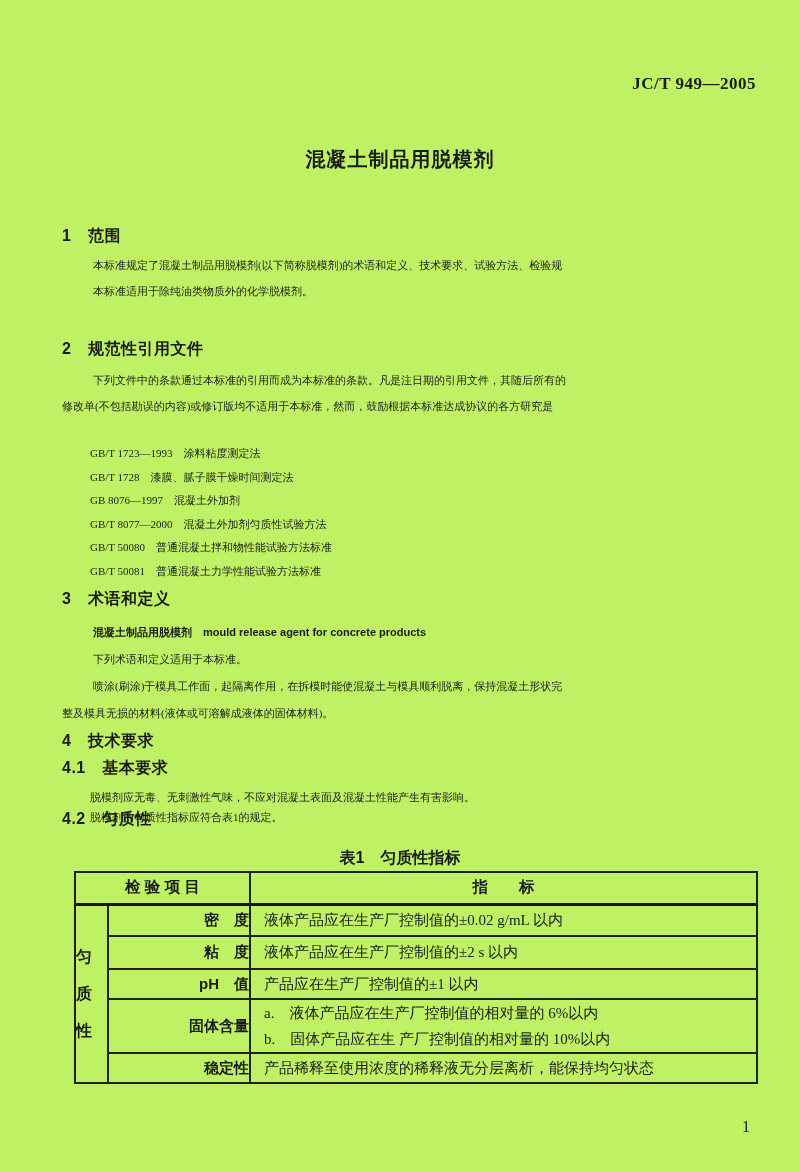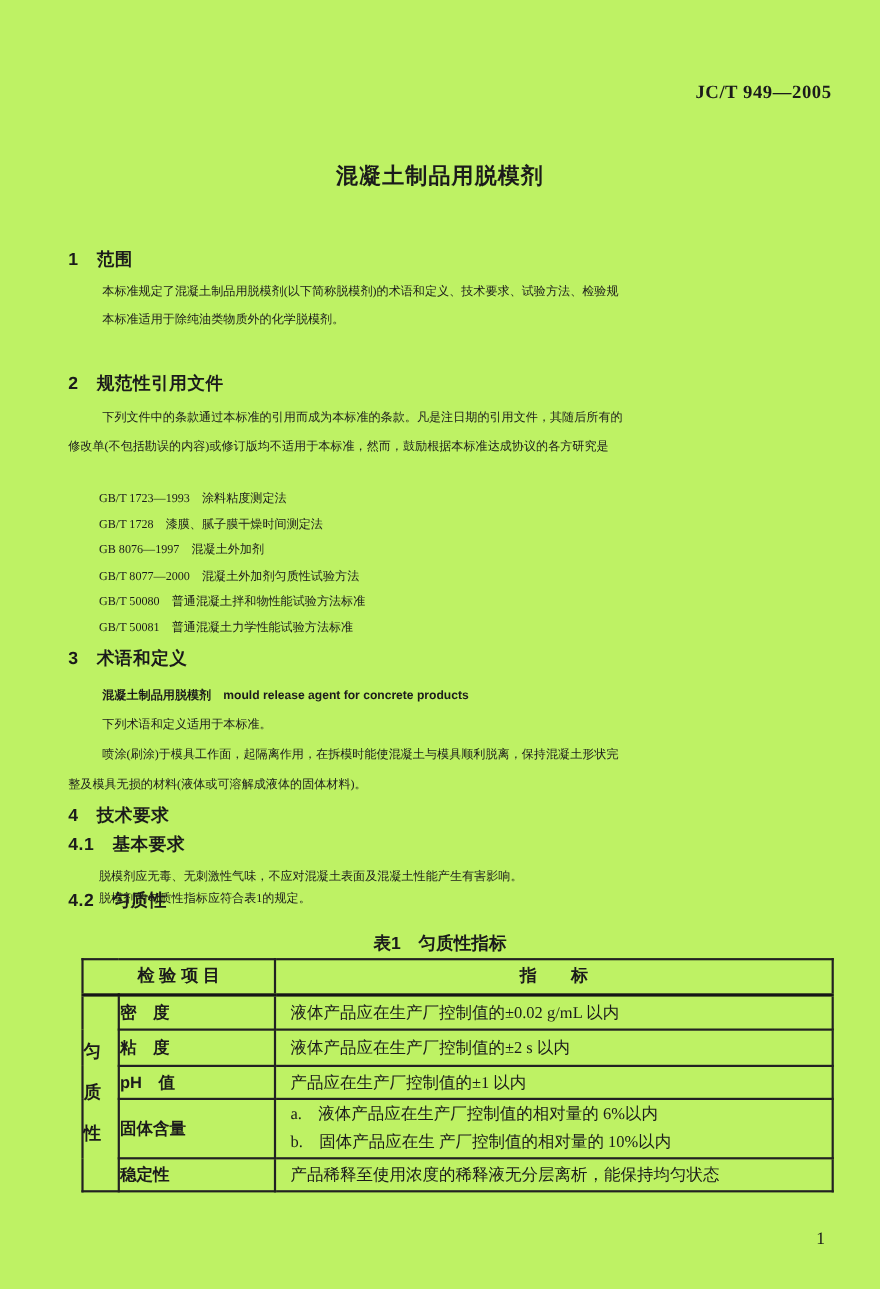--- a/index.html
+++ b/index.html
@@ -68,21 +68,21 @@
     font-family:"Liberation Sans","DejaVu Sans",sans-serif;
     font-weight:bold; font-size:15.5px; text-align:center;
   }
   .tbl tr.hrow { height:32px; }
   .tbl tr.r0 { height:32px; }
   .tbl tr.r1 { height:33px; }
   .tbl tr.r2 { height:30px; }
   .tbl tr.r3 { height:54px;padding-left:28px; }
   .tbl tr.r4 { height:30px; }
   .tbl td.item {
-    text-align:left;
+    text-align:right;
     font-family:"Liberation Sans","DejaVu Sans",sans-serif;
     font-weight:bold; font-size:15px;
   }
   .tbl td.idx { text-align:left; padding:0 8px 0 13px; }
   .tbl td.grp { text-align:left; vertical-align:middle; }
   .vtext {
     display:inline-block; width:17px;
     font-family:"Liberation Sans","DejaVu Sans",sans-serif;
     font-weight:bold; font-size:16px; line-height:37px;
     word-break:break-all; white-space:normal;

